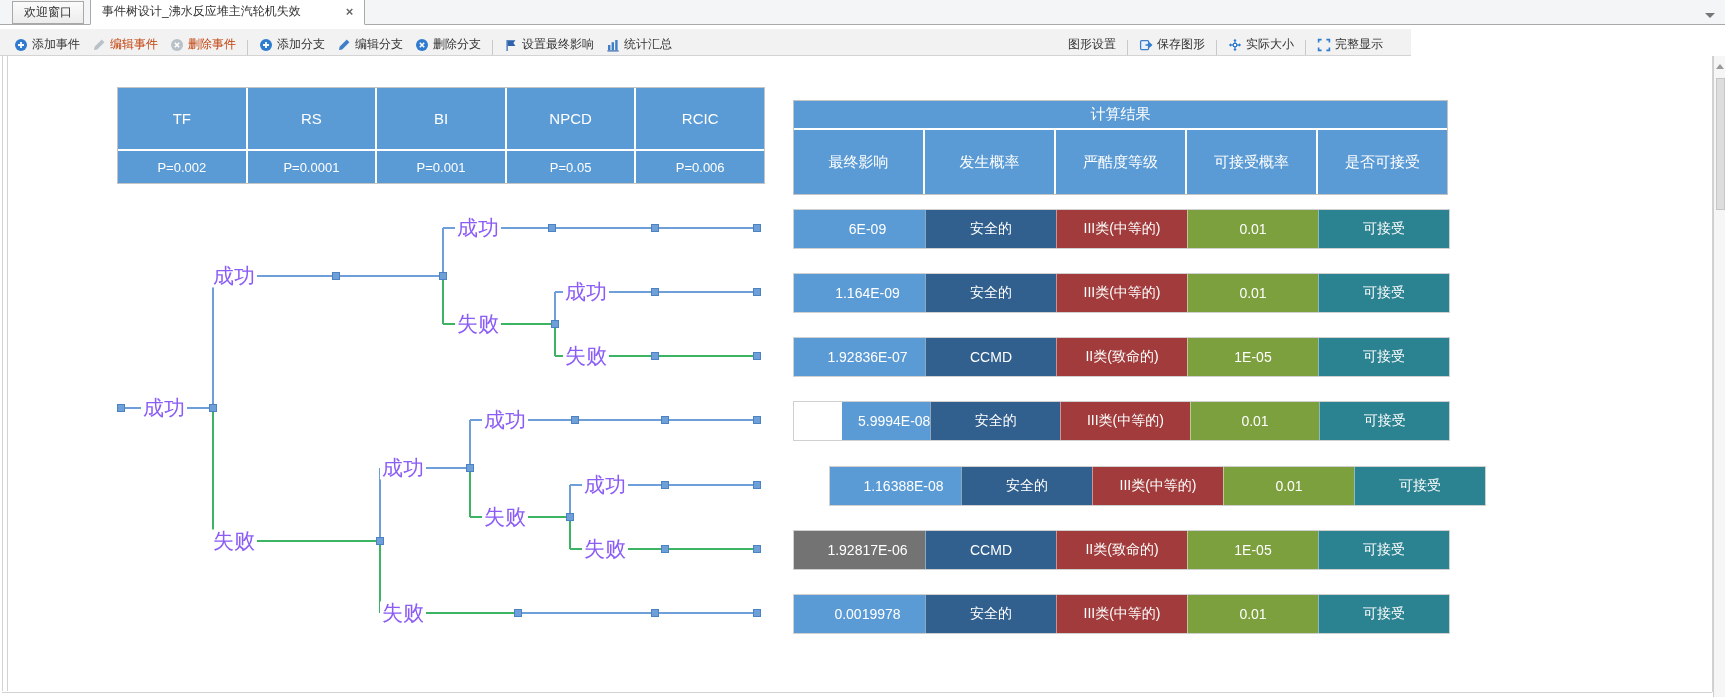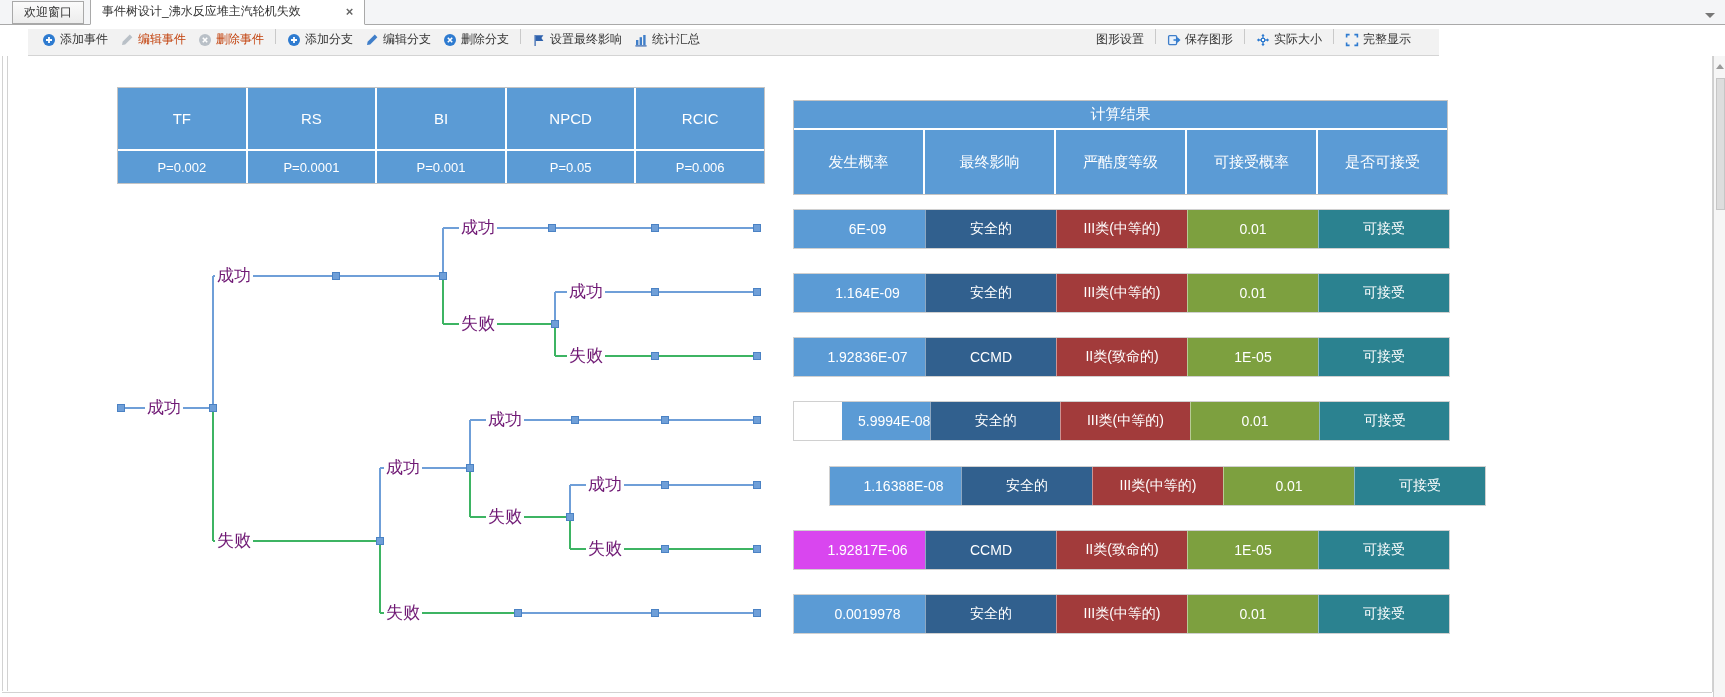--- a/index.html
+++ b/index.html
@@ -13,22 +13,22 @@
        padding:0 11px;border:1px solid #a9a9a9;background:linear-gradient(#fbfbfb,#ececec);
        font-size:12px;color:#333;white-space:nowrap;box-sizing:border-box;}
   .tab.active{height:27px;background:#ffffff;z-index:6;border-bottom:1px solid #fff;bottom:-1px;gap:36px;}
   .tab .close{margin-left:9px;color:#666;font-size:13px;line-height:1;font-weight:bold;}
   .tab-overflow{position:absolute;right:10px;top:13px;width:0;height:0;
                 border-left:5px solid transparent;border-right:5px solid transparent;
                 border-top:5px solid #777;}
 
   
   .toolbar{position:absolute;left:0;top:29px;width:1411px;height:27px;background:#f2f2f2;
-           border-bottom:1px solid #d4d4d4;box-sizing:border-box;display:flex;align-items:flex-start;
-           padding:0 22px 0 8px;font-size:12px;color:#333;z-index:4;margin-left:28px;}
+           border-bottom:1px solid #d4d4d4;box-sizing:border-box;display:flex;align-items:flex-end;
+           padding:0 22px 0 8px;font-size:12px;color:#333;z-index:4;}
   .tbtn{display:inline-flex;align-items:center;gap:4px;padding:2px 6px;white-space:nowrap;}
   .tbtn.disabled{color:#c2410c;}
   .tsep{width:1px;height:15px;background:#c9c9c9;margin:0 5px;}
   .tspacer{flex:1;}
   .icon{display:inline-block;width:14px;height:14px;line-height:0;}
   .wheel{position:relative;width:13px;height:13px;border-radius:50%;
          background:conic-gradient(#e33,#f90,#fd0,#3b3,#0ac,#23c,#92c,#e33);}
   .wheel:after{content:"";position:absolute;left:4px;top:4px;width:5px;height:5px;
                border-radius:50%;background:#f2f2f2;}
 
@@ -61,22 +61,22 @@
         grid-template-columns:repeat(5,1fr);border:1px solid #d0d0d0;box-sizing:content-box;}
   .rcell{display:flex;align-items:center;justify-content:center;color:#fff;font-size:14px;
          border-left:1px solid rgba(255,255,255,0.45);white-space:nowrap;}
   .rcell:first-child{border-left:none;padding-left:16px;}
 
   
   .hline{position:absolute;height:2px;z-index:1;}
   .vline{position:absolute;width:2px;z-index:1;}
   .sq{position:absolute;width:8px;height:8px;background:#6f9fd8;border:1px solid #4b82c4;
       box-sizing:border-box;z-index:2;}
-  .tlabel{position:absolute;transform:translate(-50%,-50%);background:#fff;color:#701a75;
-          font-size:17px;line-height:1.1;padding:0 2px;white-space:nowrap;z-index:3;}
+  .tlabel{position:absolute;transform:translate(-50%,-50%);background:#fff;color:#8b5cf6;
+          font-size:21px;line-height:1.1;padding:0 2px;white-space:nowrap;z-index:3;}
 </style>
 </head>
 <body>
 
 <div class="app">
 
   <div class="tabbar" id="tabbar">
     <div class="tab-overflow"></div>
   <div class="tab" style="left: 12px;">
         <span>欢迎窗口</span>
@@ -195,22 +195,22 @@
       <div class="bluecell ehead">RCIC</div>
       <div class="bluecell ep">P=0.002</div>
       <div class="bluecell ep">P=0.0001</div>
       <div class="bluecell ep">P=0.001</div>
       <div class="bluecell ep">P=0.05</div>
       <div class="bluecell ep">P=0.006</div>
     </div>
 
   <div class="rhead" id="rhead">
       <div class="bluecell rtitle">计算结果</div>
+      <div class="bluecell rcol">最终影响</div>
       <div class="bluecell rcol">发生概率</div>
-      <div class="bluecell rcol">最终影响</div>
       <div class="bluecell rcol">严酷度等级</div>
       <div class="bluecell rcol">可接受概率</div>
       <div class="bluecell rcol">是否可接受</div>
     </div>
 
   <div id="rrows">
       <div class="rrow" style="top: 209px;">
         <div class="rcell" style="background: rgb(91, 155, 213);">6E-09</div>
         <div class="rcell" style="background: rgb(49, 96, 142);">安全的</div>
         <div class="rcell" style="background: rgb(162, 59, 59);">III类(中等的)</div>
@@ -239,21 +239,21 @@
         <div class="rcell" style="background: rgb(43, 130, 144);">可接受</div>
       </div>
       <div class="rrow" style="top: 466px; margin-left: 36px;">
         <div class="rcell" style="background: rgb(91, 155, 213);">1.16388E-08</div>
         <div class="rcell" style="background: rgb(49, 96, 142);">安全的</div>
         <div class="rcell" style="background: rgb(162, 59, 59);">III类(中等的)</div>
         <div class="rcell" style="background: rgb(125, 160, 63);">0.01</div>
         <div class="rcell" style="background: rgb(43, 130, 144);">可接受</div>
       </div>
       <div class="rrow" style="top: 530px;">
-        <div class="rcell" style="background: #d946ef;">1.92817E-06</div>
+        <div class="rcell" style="background: #737373;">1.92817E-06</div>
         <div class="rcell" style="background: rgb(49, 96, 142);">CCMD</div>
         <div class="rcell" style="background: rgb(162, 59, 59);">II类(致命的)</div>
         <div class="rcell" style="background: rgb(125, 160, 63);">1E-05</div>
         <div class="rcell" style="background: rgb(43, 130, 144);">可接受</div>
       </div>
       <div class="rrow" style="top: 594px;">
         <div class="rcell" style="background: rgb(91, 155, 213);">0.0019978</div>
         <div class="rcell" style="background: rgb(49, 96, 142);">安全的</div>
         <div class="rcell" style="background: rgb(162, 59, 59);">III类(中等的)</div>
         <div class="rcell" style="background: rgb(125, 160, 63);">0.01</div>

